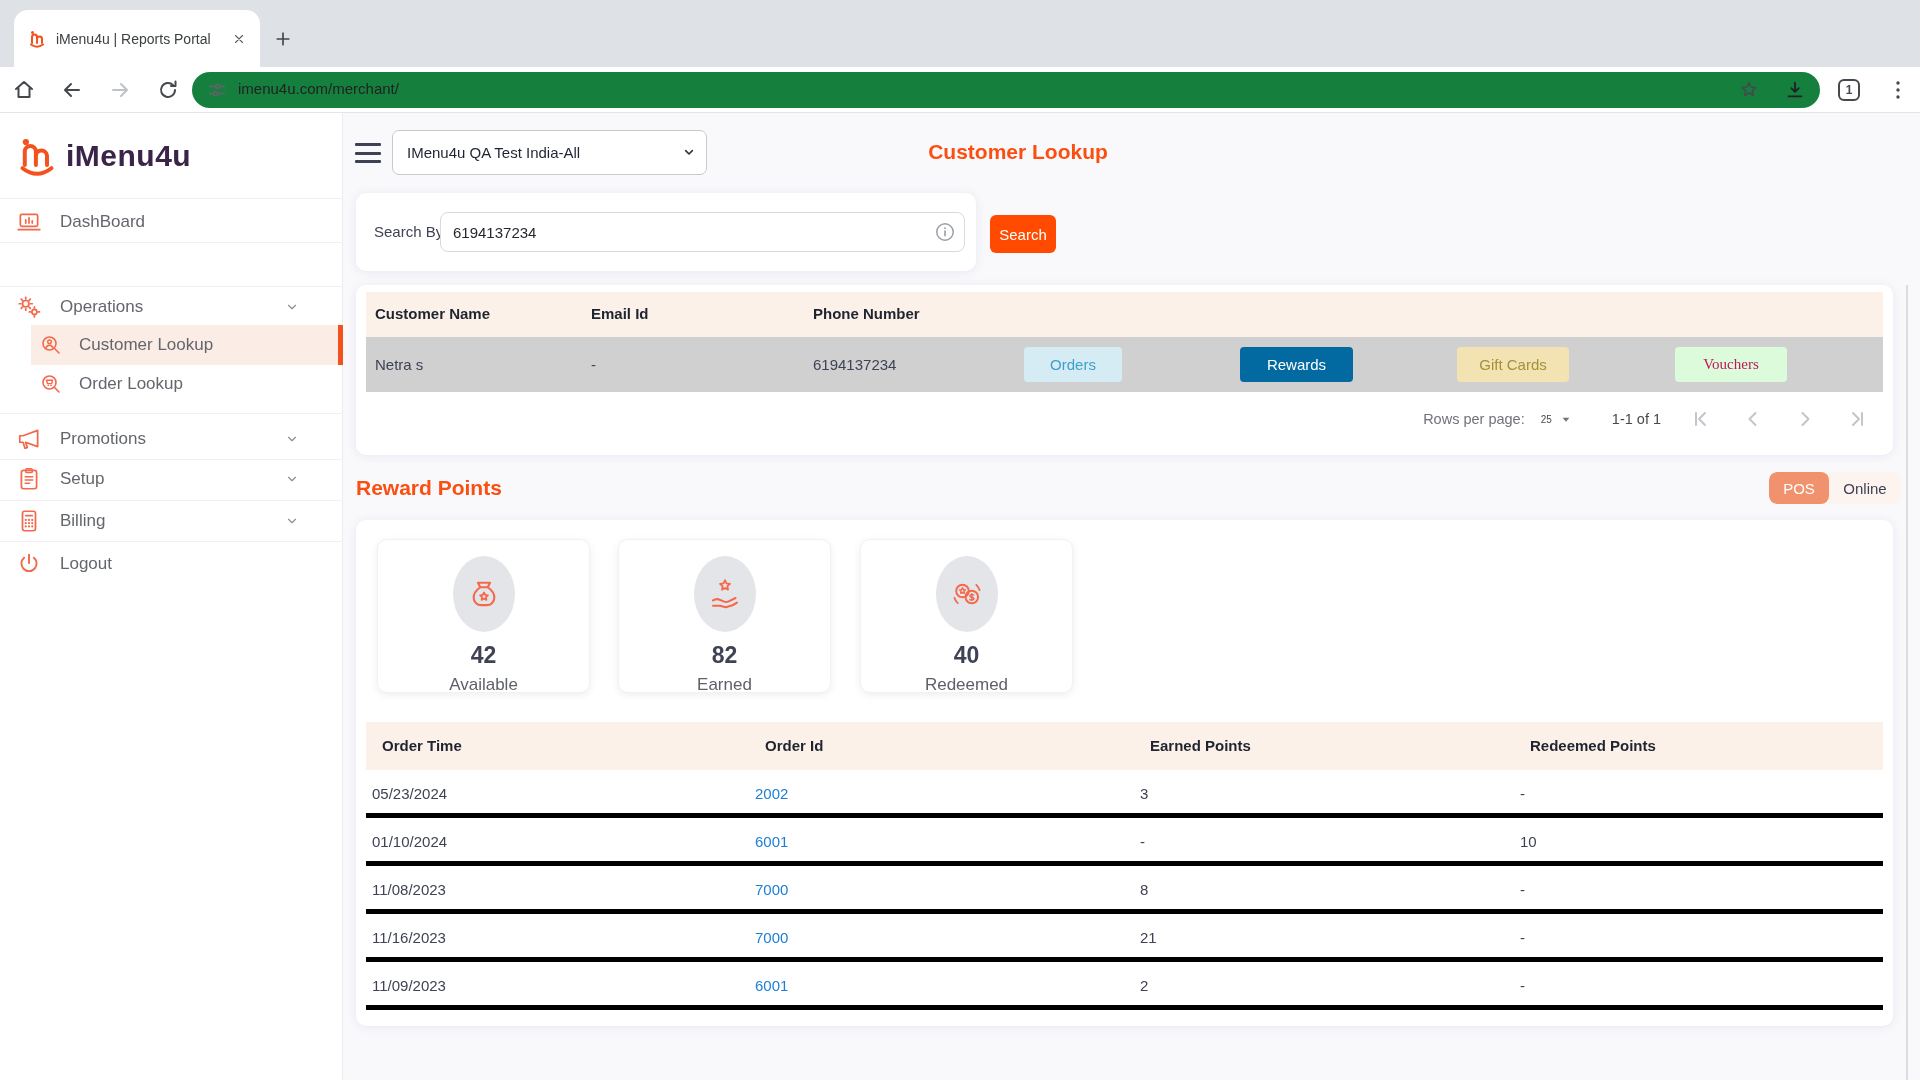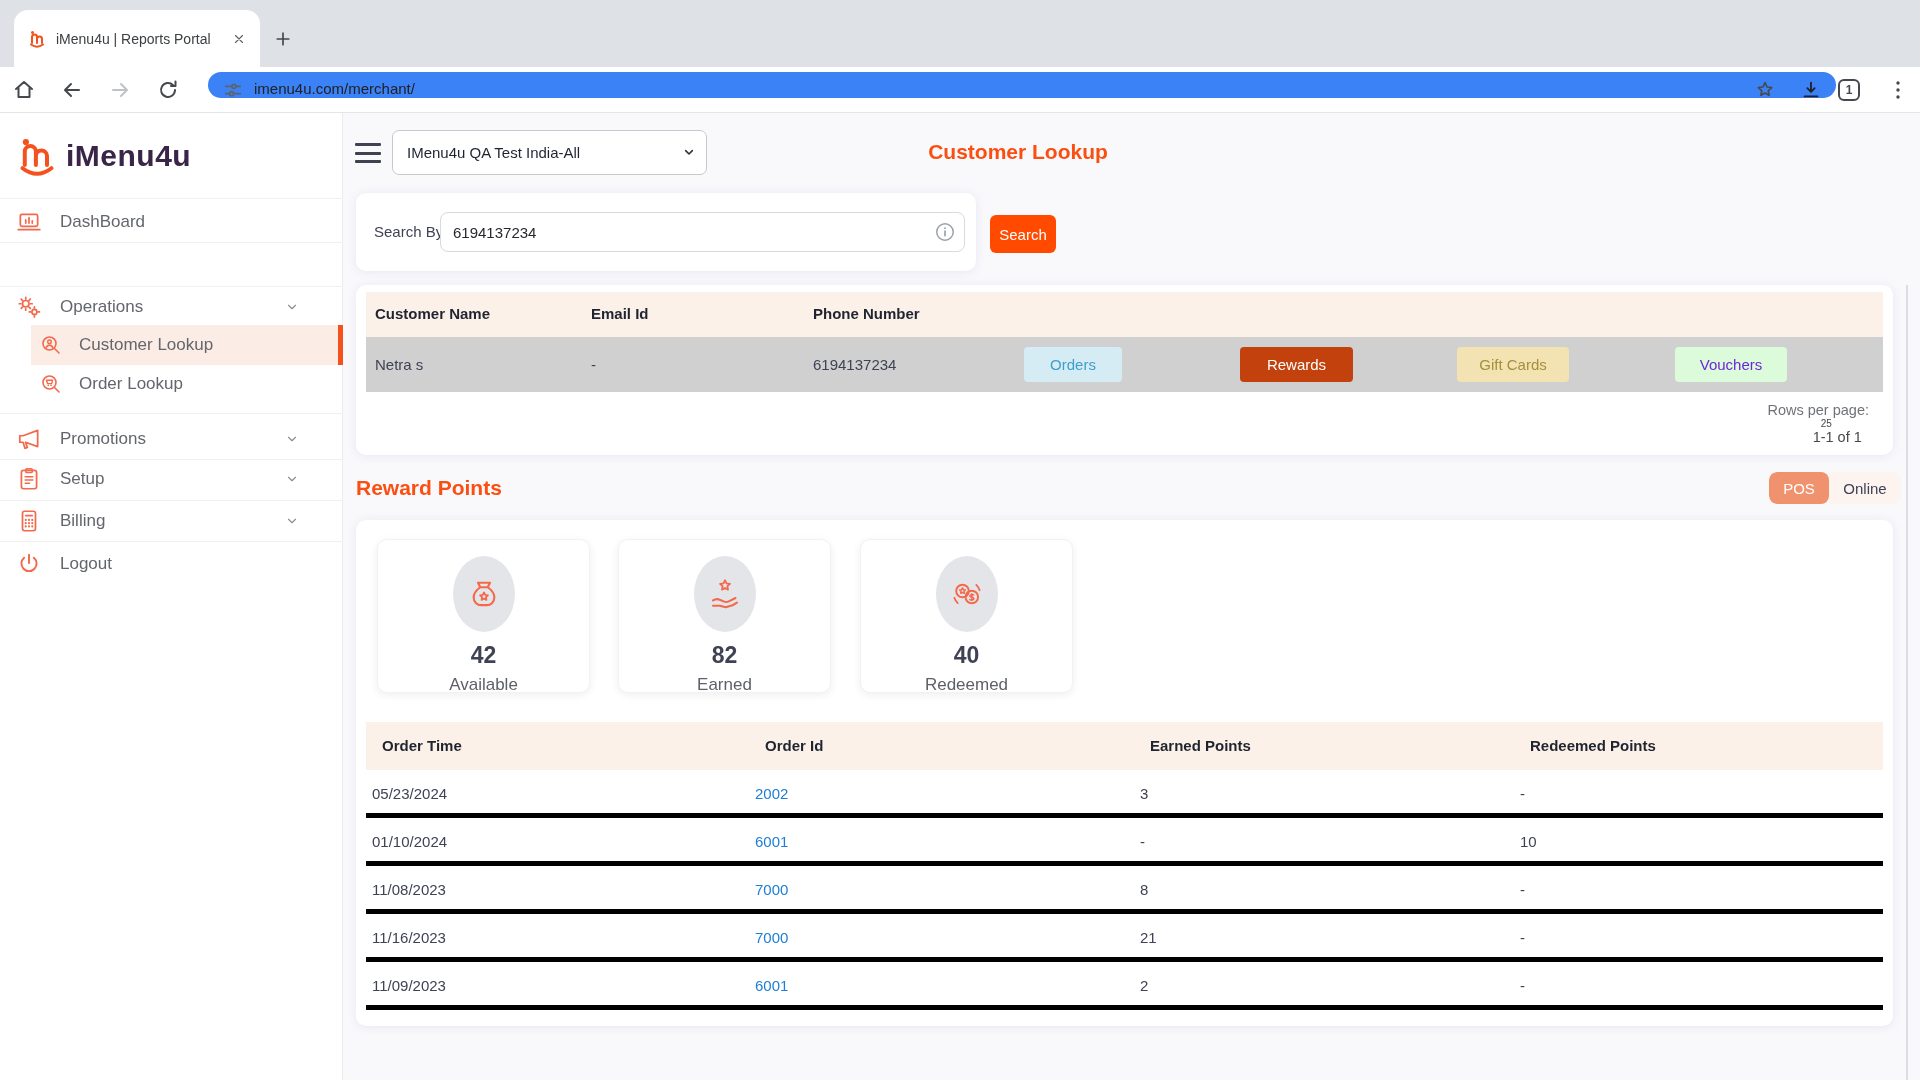--- a/index.html
+++ b/index.html
@@ -10,21 +10,21 @@
   
   .tabstrip { position:absolute; left:0; top:0; width:1920px; height:67px; background:#DEE1E6; }
   .tab { position:absolute; left:14px; top:10px; width:246px; height:57px; background:#FFFFFF;
          border-radius:14px 14px 0 0; display:flex; align-items:center; padding:0 10px 0 14px; gap:10px; }
   .tab-title { flex:1; font-size:14px; color:#3C4043; white-space:nowrap; overflow:hidden; }
   .tab-close { width:22px; height:22px; display:flex; align-items:center; justify-content:center; border-radius:50%; }
   .newtab { position:absolute; left:270px; top:26px; width:26px; height:26px; display:flex; align-items:center; justify-content:center; }
 
   .toolbar { position:absolute; left:0; top:67px; width:1920px; height:46px; background:#FFFFFF; border-bottom:1px solid #E3E5E8; }
   .tb-ic { position:absolute; top:11px; width:24px; height:24px; }
-  .addressbar { position:absolute; left:208px; top:5px; width:1628px; height:26px; background:#3b82f6; border-radius:18px; }
+  .addressbar { position:absolute; left:192px; top:5px; width:1628px; height:36px; background:#15803d; border-radius:18px; }
   .ab-url { position:absolute; left:46px; top:8px; font-size:15px; color:#202124; }
   .ab-ic { position:absolute; top:7px; width:22px; height:22px; }
   .tab-counter { position:absolute; left:1838px; top:78px; width:22px; height:22px; border:2.2px solid #45484C; border-radius:6px;
                  display:flex; align-items:center; justify-content:center; font-size:12px; font-weight:700; color:#45484C; }
 
   
   .app { position:absolute; left:0; top:113px; width:1920px; height:967px;padding-left:22px; }
   .sidebar { position:absolute; left:0; top:0; width:343px; height:967px; background:#FFFFFF; border-right:1px solid #ECECEF; }
   .logo { position:absolute; left:16px; top:20px; height:46px; display:flex; align-items:center; gap:8px; }
   .logo-text { font-size:30px; font-weight:700; color:#3A2548; letter-spacing:.5px; }
@@ -57,24 +57,24 @@
   .search-btn { position:absolute; left:647px; top:102px; width:66px; height:38px; background:#FF4A00; border:none; border-radius:6px;
       color:#fff; font-size:15px; cursor:pointer; font-family:"Liberation Sans",sans-serif; }
 
   .results-card { left:13px; top:172px; width:1537px; height:170px; }
   .ct-header { position:absolute; left:10px; top:7px; width:1517px; height:45px; background:#FCF1E8; }
   .ct-h { position:absolute; top:13px; font-size:15px; font-weight:700; color:#1F2430; }
   .ct-row { position:absolute; left:10px; top:52px; width:1517px; height:55px; background:#D0D0D1; }
   .ct-c { position:absolute; top:19px; font-size:15px; color:#3F4254; }
   .act-btn { position:absolute; top:10px; height:35px; border:none; border-radius:4px; font-size:15px; cursor:pointer; font-family:"Liberation Sans",sans-serif; }
   .b-orders   { left:658px;  width:98px;  background:#D5ECF4; color:#3E9FCB; }
-  .b-rewards  { left:874px;  width:113px; background:#c2410c; color:#FFFFFF; }
+  .b-rewards  { left:874px;  width:113px; background:#0369a1; color:#FFFFFF; }
   .b-gift     { left:1091px; width:112px; background:#F3E3B2; color:#A3903B; }
-  .b-vouchers { left:1309px; width:112px; background:#DCFBDB; color:#6d28d9; }
-  .ct-pag { position:absolute; right:24px; top:117px; height:34px; display:flex; align-items:center; color:#6F7277; font-size:14.5px;flex-direction:column; }
+  .b-vouchers { left:1309px; width:112px; background:#DCFBDB; color:#be185d;font-family:Liberation Serif, serif; }
+  .ct-pag { position:absolute; right:24px; top:117px; height:34px; display:flex; align-items:center; color:#6F7277; font-size:14.5px; }
   .pag-val { margin-left:16px; color:#46484D; font-size:10px; }
   .pag-caret { width:16px; height:16px; margin-left:6px; cursor:pointer; }
   .pag-range { margin-left:38px; color:#46484D; }
   .pg-btn { width:24px; height:24px; margin-left:28px; cursor:pointer; }
 
   .rp-title { position:absolute; left:13px; top:363px; font-size:21px; font-weight:700; color:#FB4E11; }
   .toggle { position:absolute; left:1426px; top:359px; height:32px; display:flex; border-radius:8px; overflow:hidden; }
   .tg-pos { width:60px; background:#F1926F; color:#fff; font-size:15px; display:flex; align-items:center; justify-content:center; cursor:pointer; border-radius:8px; }
   .tg-online { width:72px; background:#FDF3EF; color:#3F4254; font-size:15px; display:flex; align-items:center; justify-content:center; cursor:pointer; }
 

